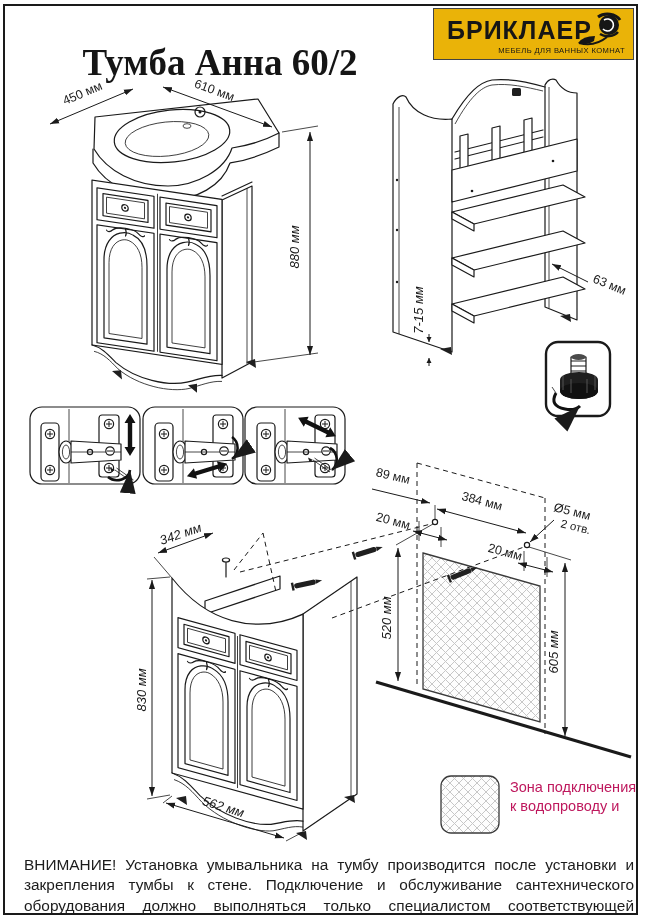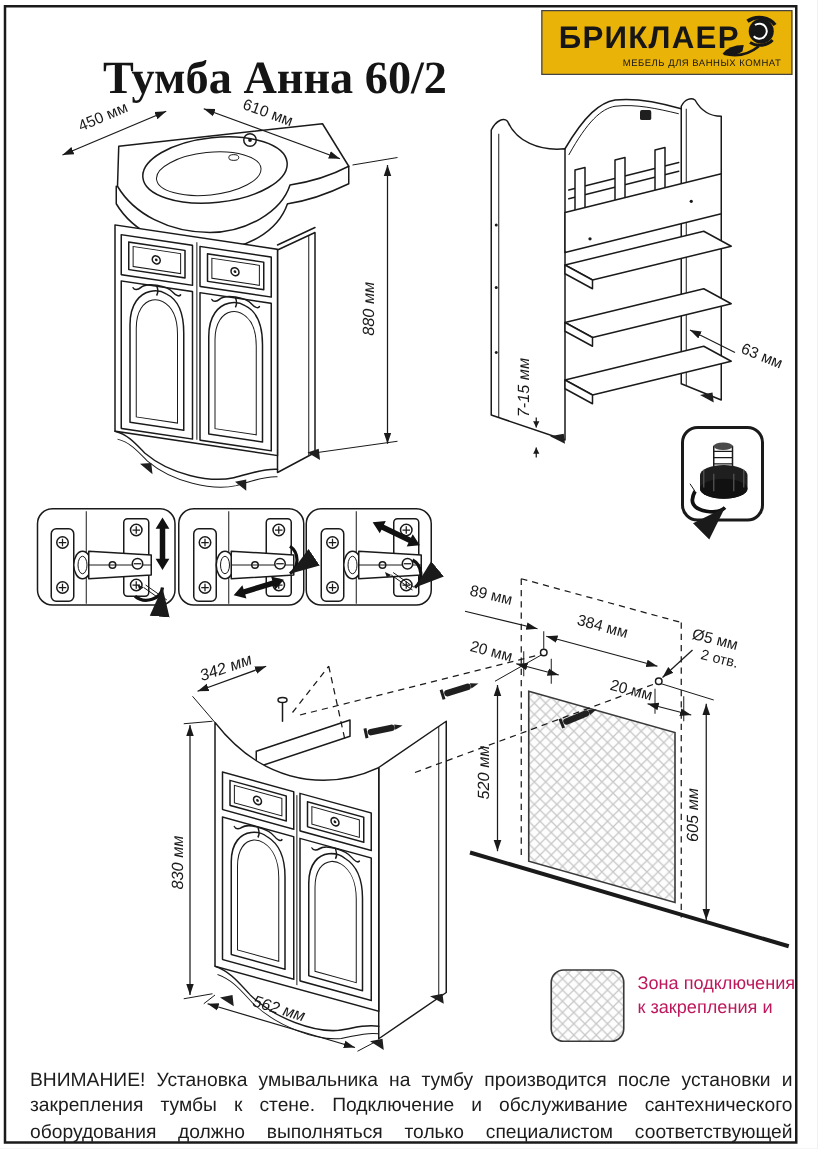--- a/index.html
+++ b/index.html
@@ -310,17 +310,17 @@
       <path d="M529,547 L571,560" class="thin"></path>
       <path d="M565,563 V736" class="dim" marker-start="url(#mA)" marker-end="url(#mA)"></path>
       <text class="dimtxt-i" text-anchor="middle" transform="translate(558,652) rotate(-90)">605 мм</text>
     </g>
 
     <rect x="441" y="776" width="58" height="57" rx="10" fill="url(#xh)" stroke="#3a3a3a" stroke-width="1.3"></rect>
   </svg>
 
   <div id="legend-text">
     <div>Зона подключения</div>
-    <div>к закрепления и</div>
+    <div>к водопроводу и</div>
   </div>
 
   <div id="warning">ВНИМАНИЕ! Установка умывальника на тумбу производится после установки и закрепления тумбы к стене. Подключение и обслуживание сантехнического оборудования должно выполняться только специалистом соответствующей квалификации.</div>
 </div>
 
 </body></html>

